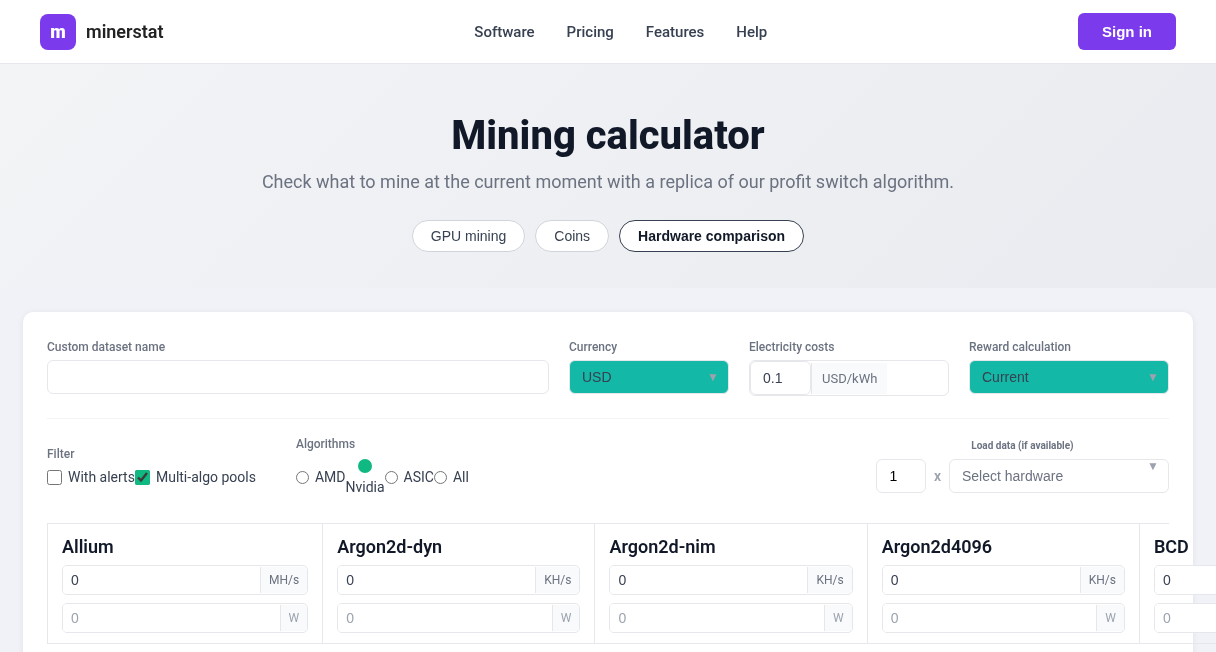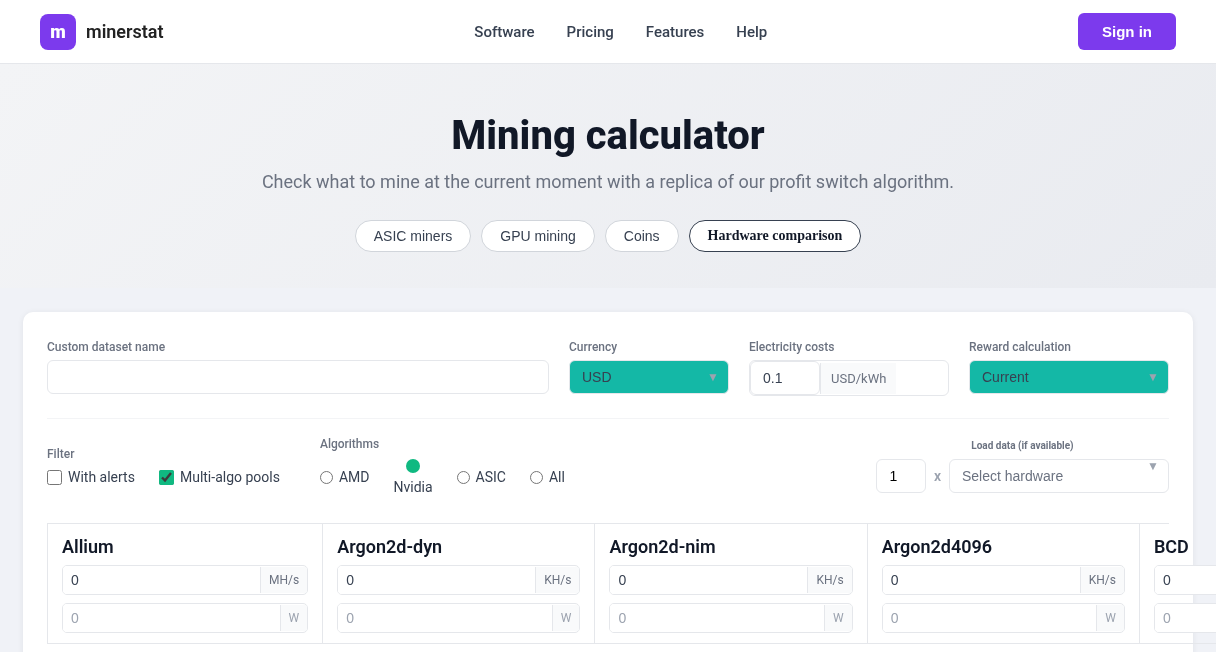--- a/index.html
+++ b/index.html
@@ -88,21 +88,21 @@
     .tab-pill {
       border: 1.5px solid #d1d5db;
       background: #fff;
       border-radius: 20px;
       padding: 7px 18px;
       font-size: 14px;
       color: #374151;
       cursor: pointer;
       font-weight: 500;
     }
-    .tab-pill.active { border-color: #374151; color: #111827; font-weight: 600; font-family: Liberation Serif, serif; }
+    .tab-pill.active { border-color: #374151; color: #111827; font-weight: 600; }
 
     
     .main-card {
       background: #fff;
       border-radius: 10px;
       margin: 24px auto;
       max-width: 1170px;
       padding: 28px 24px 24px;
       box-shadow: 0 1px 6px rgba(0,0,0,0.07);
     }
@@ -168,21 +168,21 @@
       display: flex;
       align-items: center;
       border: 1.5px solid #e5e7eb;
       border-radius: 6px;
       overflow: hidden;
     }
     .elec-input-wrapper input {
       border: none;
       padding: 8px 10px;
       font-size: 14px;
-      width: 70px;
+      width: 61px;
       outline: none;
     }
     .elec-unit {
       background: #f9fafb;
       padding: 8px 10px;
       font-size: 13px;
       color: #6b7280;
       border-left: 1.5px solid #e5e7eb;
       white-space: nowrap;
     }
@@ -203,21 +203,21 @@
       margin-right: 40px;
     }
     .filter-section label.section-label {
       font-size: 12px;
       color: #6b7280;
       font-weight: 500;
     }
     .filter-controls {
       display: flex;
       align-items: center;
-      gap: 24px;
+      gap: 0;
     }
     .checkbox-label {
       display: flex;
       align-items: center;
       gap: 6px;
       font-size: 14px;
       color: #374151;
       cursor: pointer;
     }
     .checkbox-label input[type="checkbox"] {
@@ -391,21 +391,20 @@
     <a href="#">Features</a>
     <a href="#">Help</a>
   </nav>
   <button class="signin-btn">Sign in</button>
 </header>
 
 <section class="hero">
   <h1>Mining calculator</h1>
   <p>Check what to mine at the current moment with a replica of our profit switch algorithm.</p>
   <div class="tab-pills">
-    <button class="tab-pill">ASIC miners</button>
     <button class="tab-pill">GPU mining</button>
     <button class="tab-pill">Coins</button>
     <button class="tab-pill active">Hardware comparison</button>
   </div>
 </section>
 
 <div class="main-card">
 
   <div class="form-row">
     <div class="form-group fg-name">

